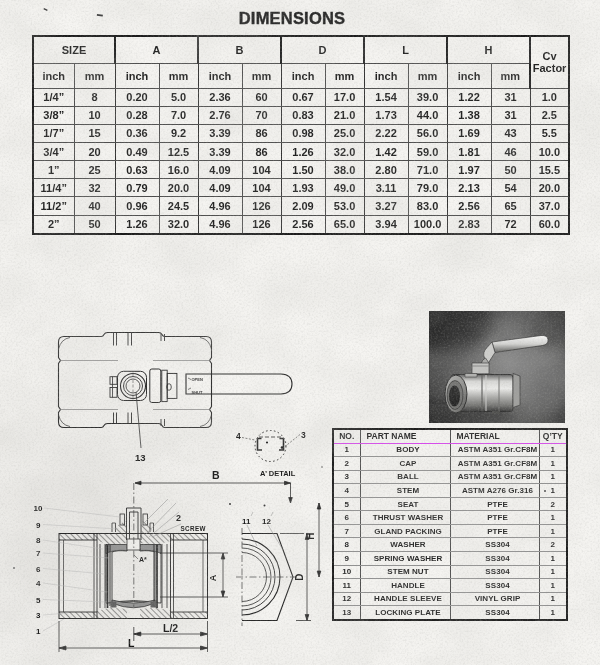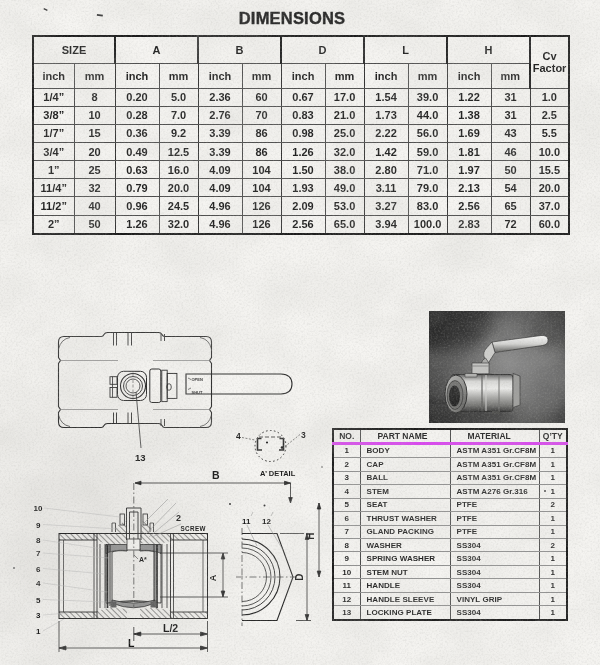--- a/index.html
+++ b/index.html
@@ -18,26 +18,26 @@
 table.dims{border:2px solid #181818;}
 table.dims .og{border-left:2px solid #181818;border-right:2px solid #181818;}
 table.dims tr td:nth-child(even){border-right-color:#2f2f2f;border-right-width:1.5px;}
 table.dims tr:first-child td{border-right-width:1px;}
 table.dims tr:first-child td.og{border-right-width:2px;}
 
 table.parts{position:absolute;left:332px;top:428px;width:234px;height:193px;
   border-collapse:collapse;table-layout:fixed;
   font-size:8px;font-weight:700;color:#222;}
 table.parts td,table.parts th{border-left:1px solid #4a4a4a;border-right:1px solid #4a4a4a;border-top:1px solid #8f8f8f;border-bottom:1px solid #8f8f8f;padding:0;white-space:nowrap;overflow:hidden;}
-table.parts tr:first-child th{border-bottom:3px solid #d946ef;}
+table.parts tr:first-child th{border-bottom:1px solid #d946ef;}
 table.parts{border:2px solid #181818;}
-table.parts th{font-size:8.5px;text-align:left;padding-left:17px;}
+table.parts th{font-size:8.5px;text-align:left;padding-left:6px;}
 table.parts td{letter-spacing:0.05px;}
 table.parts td.c, table.parts th.c{text-align:center;padding-left:0;}
-table.parts td.l{padding-left:6px;}
+table.parts td.l{padding-left:6px;text-align:center;}
 svg text{font-family:"Liberation Sans",sans-serif;}
 </style>
 </head>
 <body>
 <div class="noise1"></div>
 <svg style="position:absolute;left:0;top:0;z-index:50;pointer-events:none" width="600" height="665">
 <defs>
       <filter id="grain">
         <feTurbulence type="fractalNoise" baseFrequency="0.55" numOctaves="2" seed="7" stitchTiles="stitch"></feTurbulence>
 <feColorMatrix type="matrix" values="0 0 0 0 0.45  0 0 0 0 0.45  0 0 0 0 0.43  0.75 0.75 0.75 0 -1.02"></feColorMatrix>

